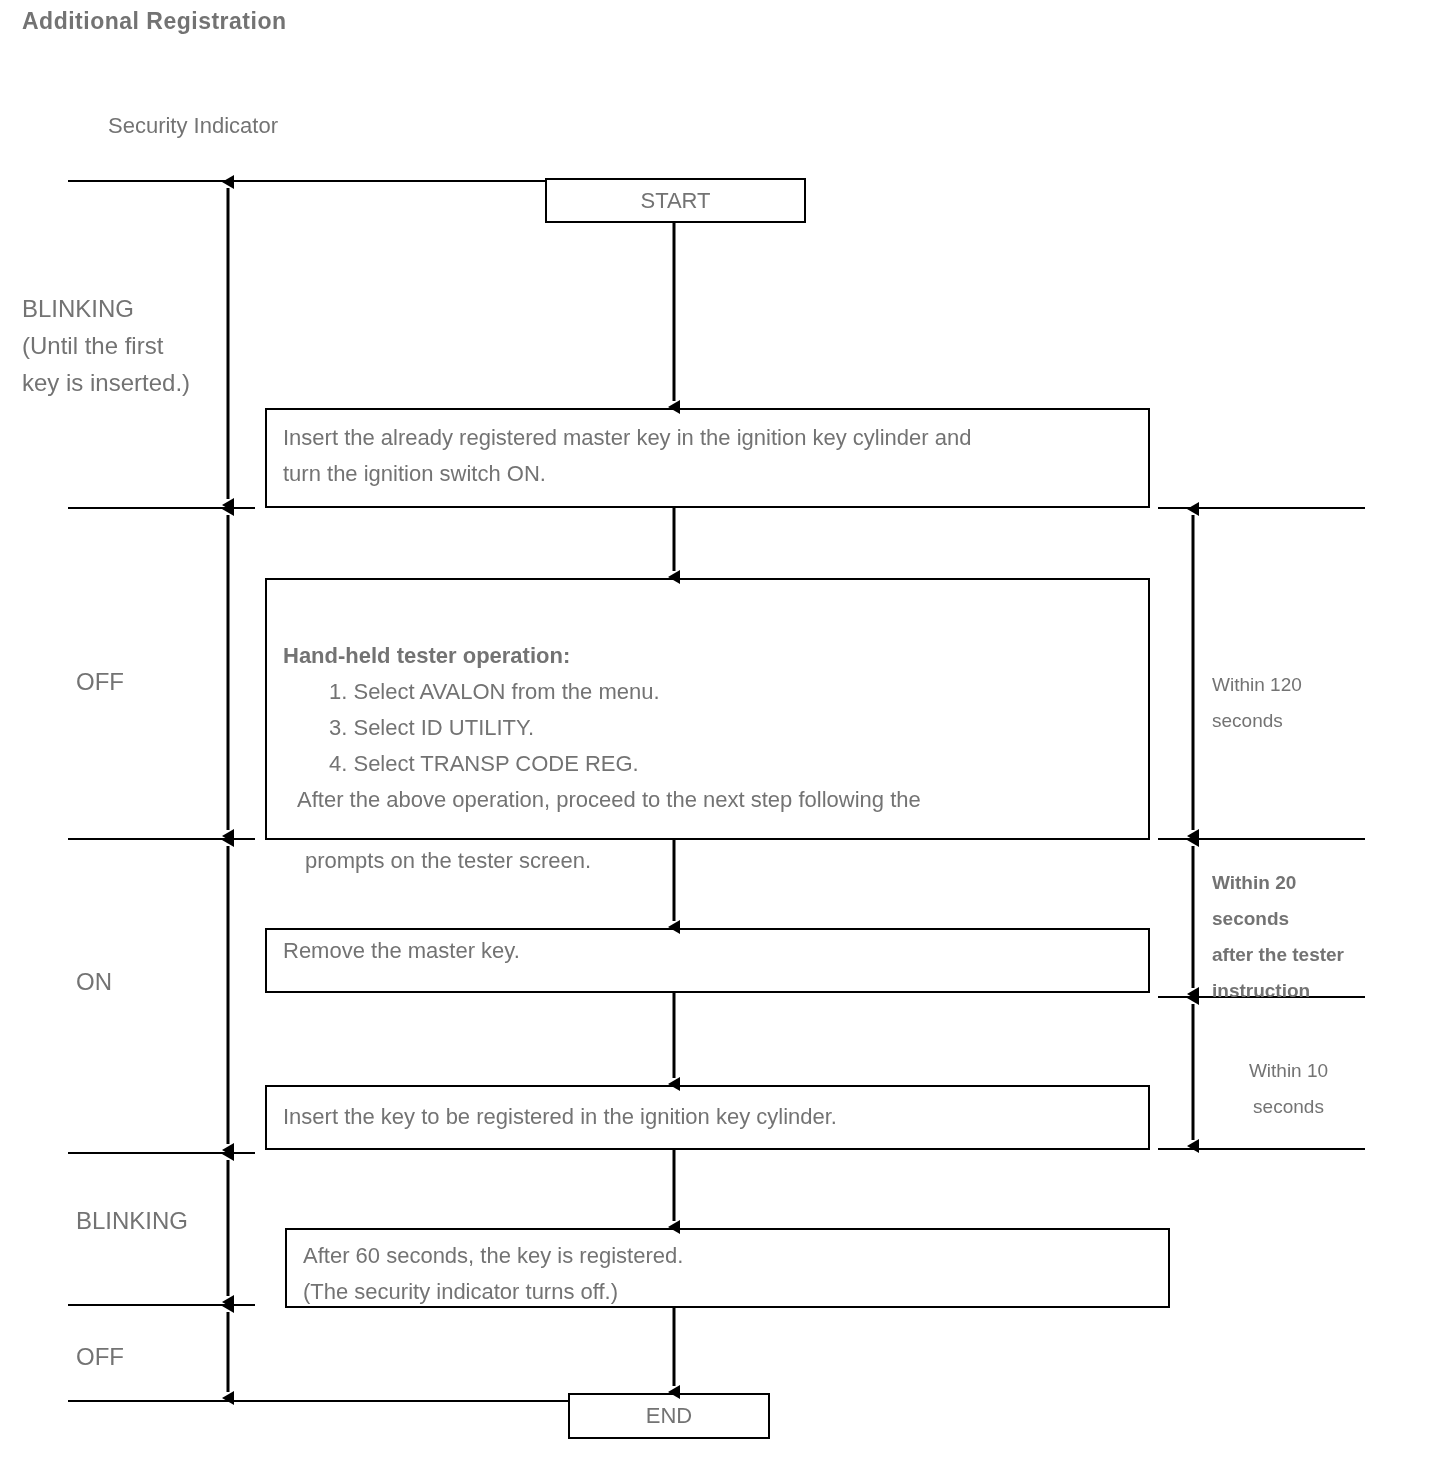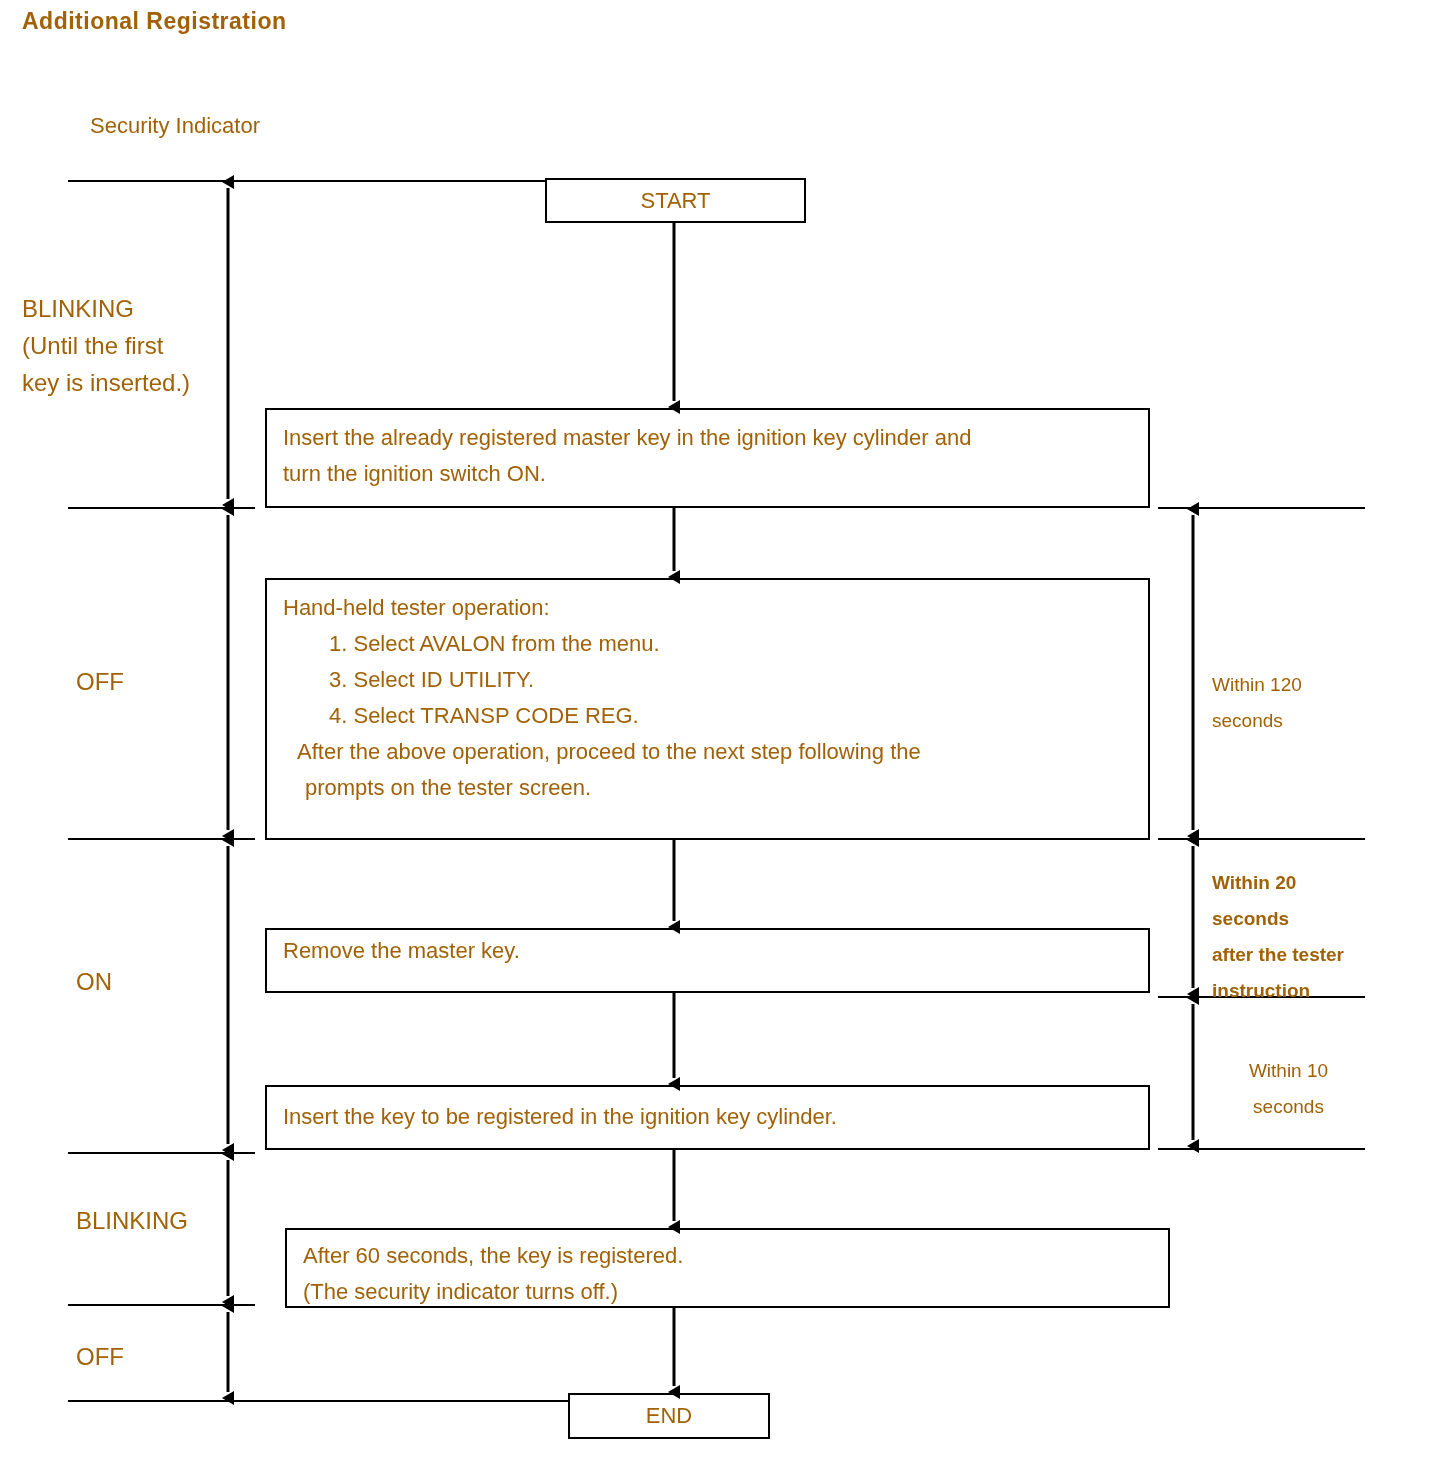--- a/index.html
+++ b/index.html
@@ -6,36 +6,36 @@
     margin: 0;
     padding: 0;
     background: #ffffff;
   }
   #page {
     position: relative;
     width: 1365px;
     height: 1472px;
     background: #ffffff;
     font-family: "Liberation Sans", sans-serif;
-    color: #a16207;
+    color: #737373;
     overflow: hidden;
   }
 
   
   .title {
     position: absolute;
     left: 22px;
     top: 8px;
     font-size: 23px;
     font-weight: bold;
     letter-spacing: 0.5px;
   }
   .sec-ind {
     position: absolute;
-    left: 90px;
+    left: 108px;
     top: 113px;
     font-size: 22px;
   }
   .state-label {
     position: absolute;
     font-size: 24px;
     line-height: 37px;
     white-space: pre-line;
   }
 
@@ -57,21 +57,21 @@
   }
   .box.terminal {
     display: flex;
     align-items: center;
     justify-content: center;
   }
   .box.step {
     padding: 10px 14px 8px 16px;
   }
   .box.step .line { display: block; }
-  .box .strong { font-weight: normal; }
+  .box .strong { font-weight: bold; margin-top: 48px; }
   .box .num-item { display: block; padding-left: 46px; }
 
   
   .hline {
     position: absolute;
     height: 0;
     border-top: 2px solid #000;
   }
 
   
@@ -125,21 +125,21 @@
     <span class="line">Insert the already registered master key in the ignition key cylinder and</span>
     <span class="line">turn the ignition switch ON.</span>
   </div>
 
   <div class="box step" style="left:265px; top:578px; width:885px; height:262px;">
     <span class="line strong">Hand-held  tester operation:</span>
     <span class="num-item">1. Select AVALON from the menu.</span>
     <span class="num-item">3. Select ID UTILITY.</span>
     <span class="num-item">4. Select TRANSP CODE REG.</span>
     <span class="line" style="padding-left:14px;">After  the  above  operation,  proceed  to  the  next  step  following  the</span>
-    <span class="line" style="padding-left:22px;">prompts on the tester screen.</span>
+    <span class="line" style="padding-left:22px;margin-top:25px;">prompts on the tester screen.</span>
   </div>
 
   <div class="box step" style="left:265px; top:928px; width:885px; height:65px; padding-top:3px;">
     <span class="line">Remove the master key.</span>
   </div>
 
   <div class="box step" style="left:265px; top:1085px; width:885px; height:65px; padding-top:12px;">
     <span class="line">Insert the key to be registered in the ignition key cylinder.</span>
   </div>
 

